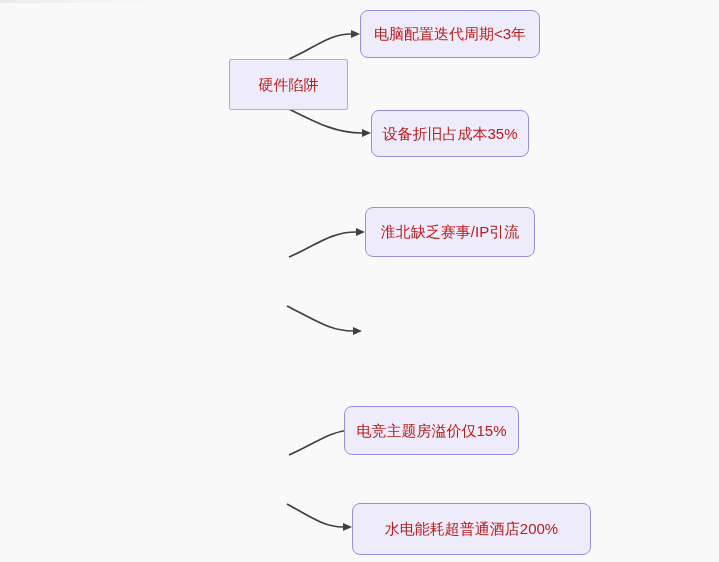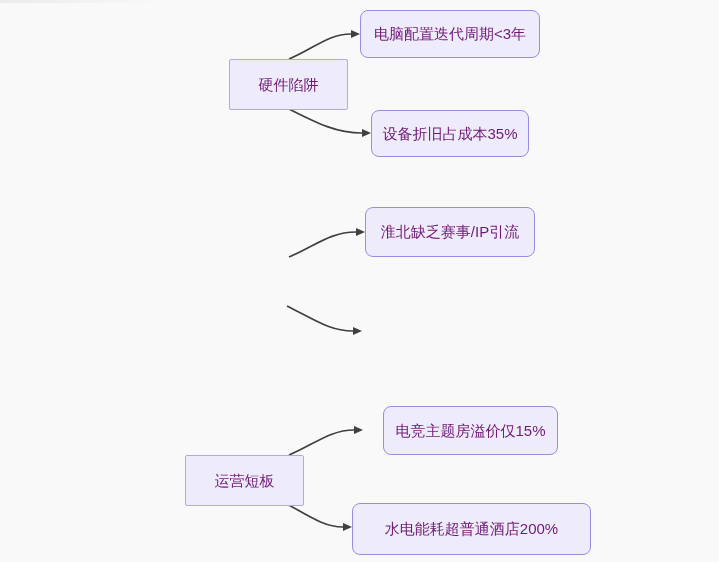--- a/index.html
+++ b/index.html
@@ -26,42 +26,42 @@
     left: 0; top: 0;
     width: 719px; height: 562px;
     pointer-events: none;
   }
   .node {
     position: absolute;
     display: flex;
     align-items: center;
     justify-content: center;
     background: #eeebfa;
-    color: #701a75;
+    color: #b91c1c;
     font-size: 15px;
     line-height: 1.2;
     text-align: center;
     white-space: nowrap;
   }
   .parent {
     border: 1.6px solid #b3a8e0;
     border-radius: 2px;
   }
   .child {
     border: 1.6px solid #9b8ce0;
     border-radius: 8px;
   }
   #p1  { left: 185px; top:  59px; width: 119px; height: 51px; margin-left: 44px; }
   #c11 { left: 360px; top:  10px; width: 180px; height: 48px; }
   #c12 { left: 371px; top: 110px; width: 158px; height: 47px; }
   #p2  { left: 185px; top: 257px; width: 119px; height: 51px; }
   #c21 { left: 365px; top: 207px; width: 170px; height: 50px; }
   #c22 { left: 362px; top: 307px; width: 178px; height: 48px; }
   #p3  { left: 185px; top: 455px; width: 119px; height: 51px; }
-  #c31 { left: 383px; top: 406px; width: 175px; height: 49px; }
+  #c31 { left: 344px; top: 406px; width: 175px; height: 49px; }
   #c32 { left: 352px; top: 503px; width: 239px; height: 52px; }
 </style>
 </head>
 <body>
 
 <div class="canvas">
   <div class="top-strip"></div>
 
   <svg class="edges" width="719" height="562" viewBox="0 0 719 562" xmlns="http://www.w3.org/2000/svg">
     <defs>
@@ -78,16 +78,15 @@
       <path d="M287,504 C312,518 325,527 343,527" marker-end="url(#ah)"></path>
     </g>
   </svg>
 
   <div id="p1" class="node parent">硬件陷阱</div>
   <div id="c11" class="node child">电脑配置迭代周期&lt;3年</div>
   <div id="c12" class="node child">设备折旧占成本35%</div>
 
   <div id="c21" class="node child">淮北缺乏赛事/IP引流</div>
 
-  <div id="p3" class="node parent">运营短板</div>
   <div id="c31" class="node child">电竞主题房溢价仅15%</div>
   <div id="c32" class="node child">水电能耗超普通酒店200%</div>
 </div>
 
 </body></html>

